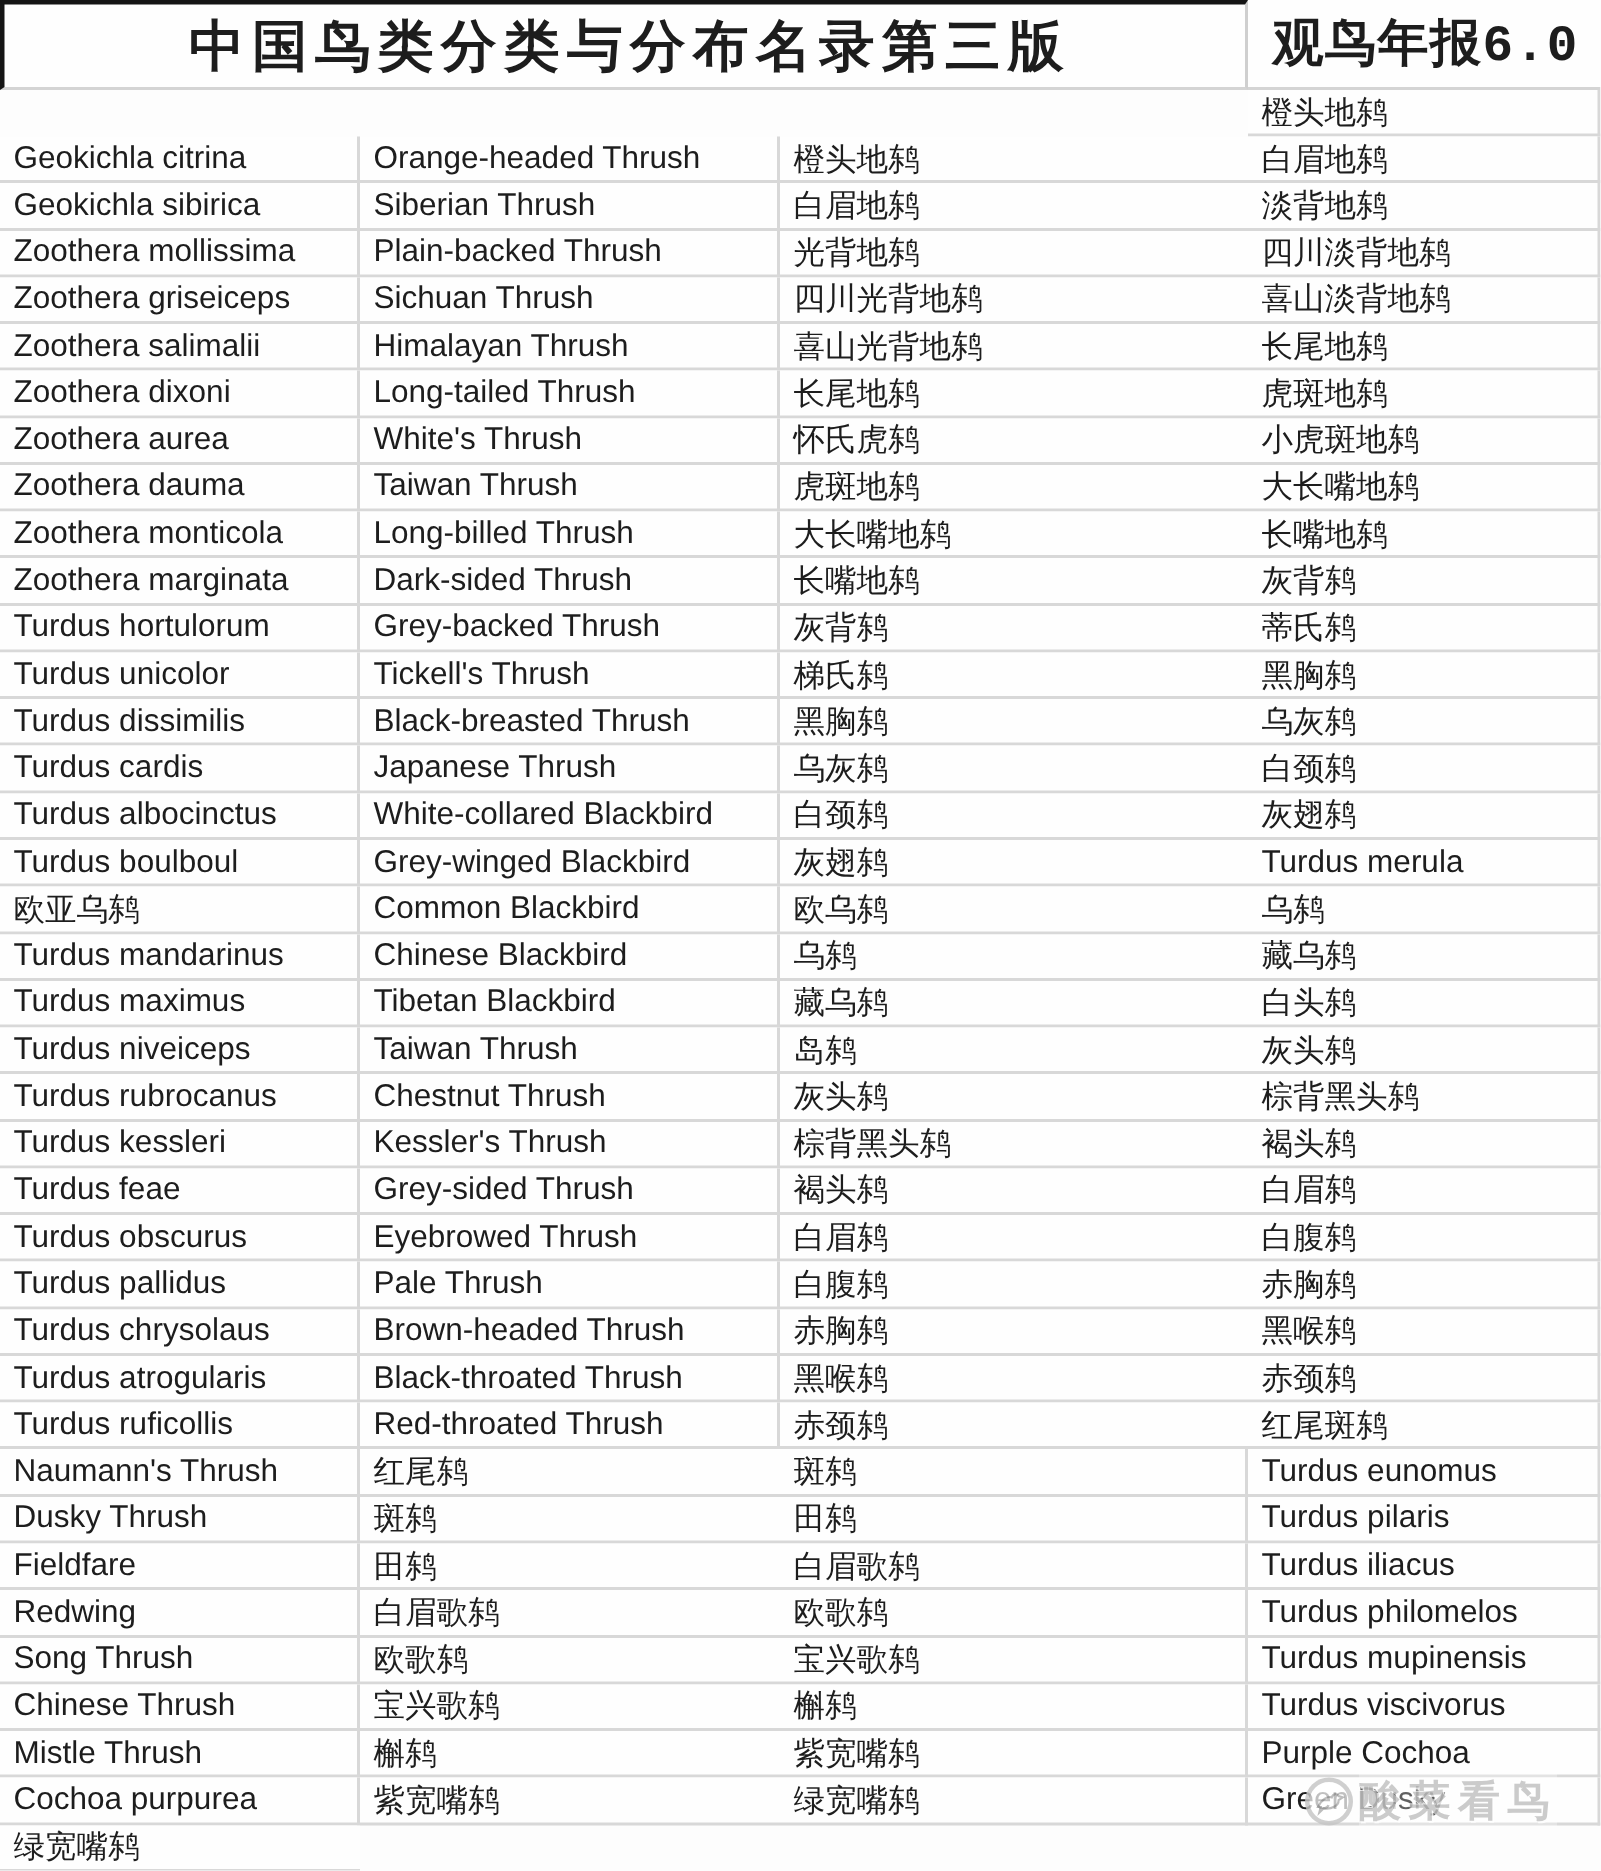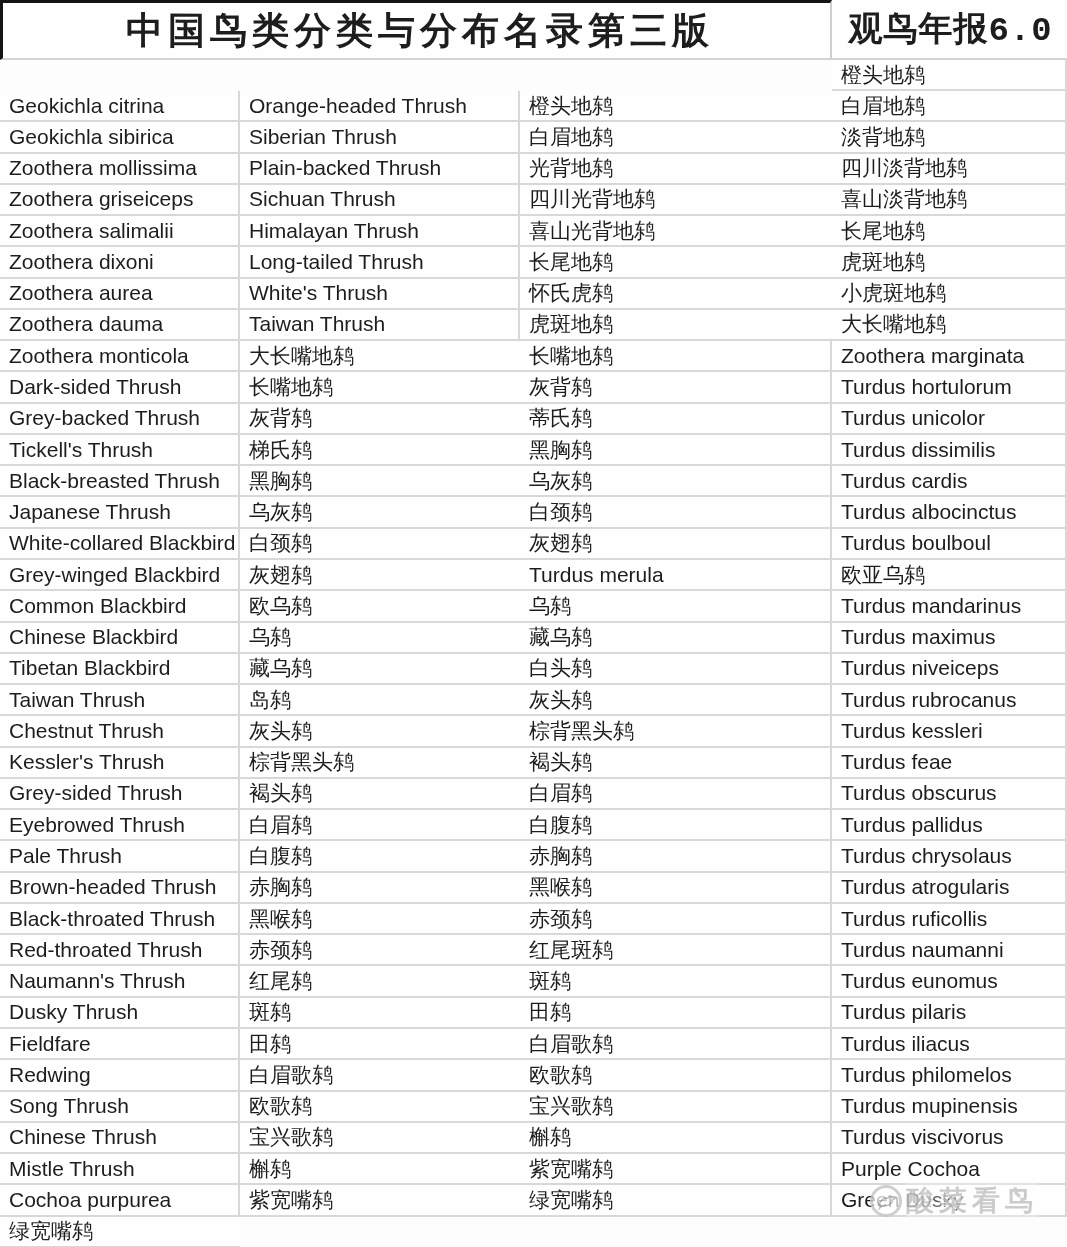--- a/index.html
+++ b/index.html
@@ -121,20 +121,21 @@
     <div class="cell c1">虎斑地鸫</div>
     <div class="cell c2">Zoothera aurea</div>
     <div class="cell c3">White's Thrush</div>
     <div class="cell c4">怀氏虎鸫</div>
     <div class="cell c1">小虎斑地鸫</div>
     <div class="cell c2">Zoothera dauma</div>
     <div class="cell c3">Taiwan Thrush</div>
     <div class="cell c4">虎斑地鸫</div>
     <div class="cell c1">大长嘴地鸫</div>
     <div class="cell c2">Zoothera monticola</div>
+    <div class="cell c3">Long-billed Thrush</div>
     <div class="cell c4">大长嘴地鸫</div>
     <div class="cell c1">长嘴地鸫</div>
     <div class="cell c2">Zoothera marginata</div>
     <div class="cell c3">Dark-sided Thrush</div>
     <div class="cell c4">长嘴地鸫</div>
     <div class="cell c1">灰背鸫</div>
     <div class="cell c2">Turdus hortulorum</div>
     <div class="cell c3">Grey-backed Thrush</div>
     <div class="cell c4">灰背鸫</div>
     <div class="cell c1">蒂氏鸫</div>
@@ -199,21 +200,20 @@
     <div class="cell c4">赤胸鸫</div>
     <div class="cell c1">黑喉鸫</div>
     <div class="cell c2">Turdus atrogularis</div>
     <div class="cell c3">Black-throated Thrush</div>
     <div class="cell c4">黑喉鸫</div>
     <div class="cell c1">赤颈鸫</div>
     <div class="cell c2">Turdus ruficollis</div>
     <div class="cell c3">Red-throated Thrush</div>
     <div class="cell c4">赤颈鸫</div>
     <div class="cell c1">红尾斑鸫</div>
-    <div class="cell c2">Turdus naumanni</div>
     <div class="cell c3">Naumann's Thrush</div>
     <div class="cell c4">红尾鸫</div>
     <div class="cell c1">斑鸫</div>
     <div class="cell c2">Turdus eunomus</div>
     <div class="cell c3">Dusky Thrush</div>
     <div class="cell c4">斑鸫</div>
     <div class="cell c1">田鸫</div>
     <div class="cell c2">Turdus pilaris</div>
     <div class="cell c3">Fieldfare</div>
     <div class="cell c4">田鸫</div>

